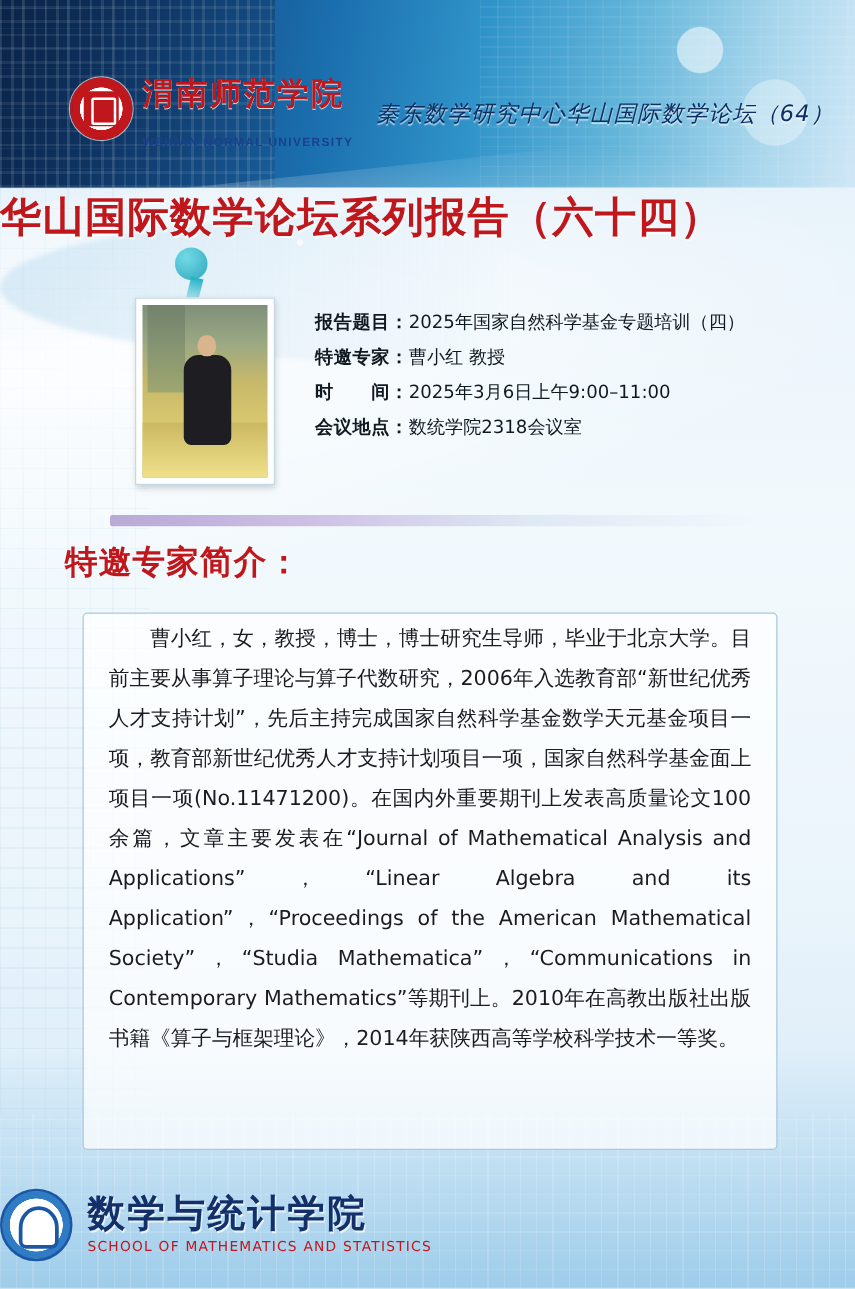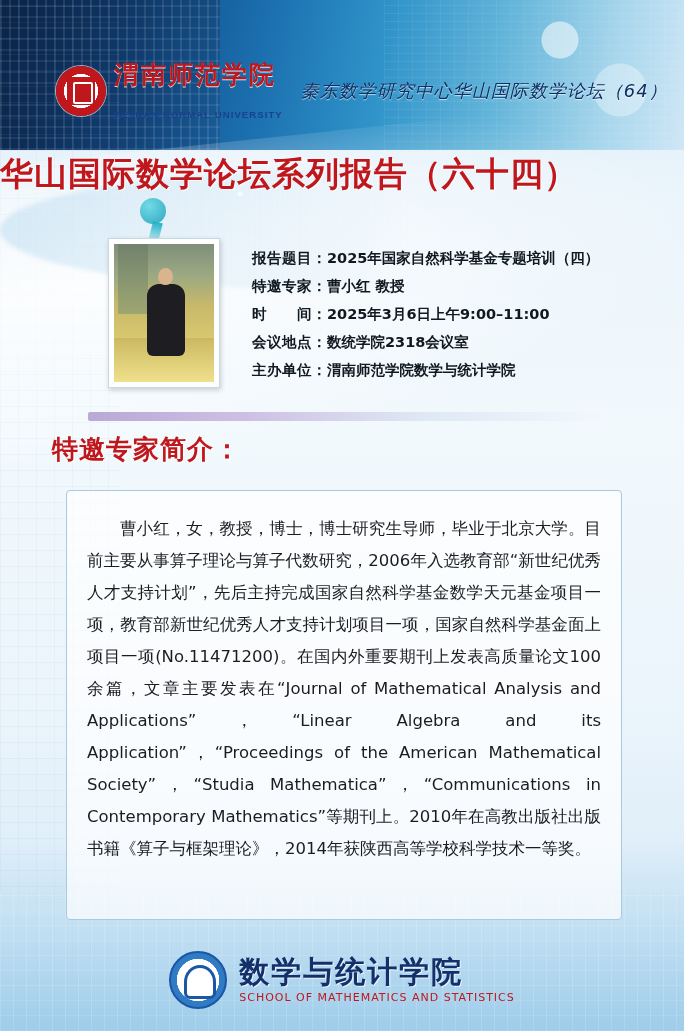--- a/index.html
+++ b/index.html
@@ -116,21 +116,21 @@
   .header {
     position: absolute;
     left: 0; top: 56px;
     width: 684px;
     height: 70px;
     display: flex;
     align-items: center;
   }
   .logo-wrap {
     display: flex;
-    align-items: center;
+    align-items: flex-start;
     margin-left: 56px;
   }
   .logo-seal {
     width: 46px; height: 46px;
     border-radius: 50%;
     border: 2px solid #c0171c;
     background: radial-gradient(circle at 50% 50%, #ffffff 0 52%, #c0171c 53% 100%);
     position: relative;
     box-shadow: 0 0 0 1px rgba(255,255,255,0.6);
   }
@@ -256,21 +256,21 @@
   .info-line {
     font-size: 14.5px;
     line-height: 28px;
     white-space: nowrap;
     font-weight: bold;
   }
   .info-line .lbl {
     letter-spacing: 0.5px;
   }
   .info-line .val {
-    font-weight: bold;
+    font-weight: normal;
   }
 
   
   .divider {
     position: absolute;
     left: 88px; top: 412px;
     width: 520px; height: 9px;
     background: linear-gradient(90deg, #b8a9d6 0%, #cdbfe4 30%, #dfe9f4 65%, #f2f8fd 100%);
     border-radius: 2px;
   }
@@ -290,41 +290,41 @@
   
   .bio-box {
     position: absolute;
     left: 66px; top: 490px;
     width: 556px;
     min-height: 430px;
     background: rgba(255,255,255,0.72);
     border: 1px solid #aac8de;
     border-radius: 4px;
     box-sizing: border-box;
-    padding: 22px 20px 18px 20px;
+    padding: 4px 20px 18px 20px;
   }
   .bio-text {
     font-family: "DejaVu Sans", sans-serif;
     font-size: 16.5px;
     line-height: 32px;
     color: #1b1b22;
     text-align: justify;
     text-justify: inter-ideograph;
     text-indent: 2em;
     margin: 0;
   }
 
   
   .footer {
     position: absolute;
     left: 0; bottom: 22px;
     width: 684px;
     display: flex;
     align-items: center;
-    justify-content: center;
+    justify-content: flex-start;
   }
   .footer-seal {
     width: 54px; height: 54px;
     border-radius: 50%;
     border: 2px solid #1b57a5;
     background: radial-gradient(circle at 50% 50%, #ffffff 0 55%, #2f7bc4 56% 100%);
     position: relative;
     flex: none;
   }
   .footer-seal:before {
@@ -398,23 +398,20 @@
       </div>
       <div class="info-line">
         <span class="lbl">特邀专家：</span><span class="val">曹小红 教授</span>
       </div>
       <div class="info-line">
         <span class="lbl">时　　间：</span><span class="val">2025年3月6日上午9:00–11:00</span>
       </div>
       <div class="info-line">
         <span class="lbl">会议地点：</span><span class="val">数统学院2318会议室</span>
       </div>
-      <div class="info-line">
-        <span class="lbl">主办单位：</span><span class="val">渭南师范学院数学与统计学院</span>
-      </div>
     </div>
   </div>
 
   <div class="divider"></div>
 
   <div class="section-title">特邀专家简介：</div>
 
   <div class="bio-box">
     <p class="bio-text">曹小红，女，教授，博士，博士研究生导师，毕业于北京大学。目前主要从事算子理论与算子代数研究，2006年入选教育部“新世纪优秀人才支持计划”，先后主持完成国家自然科学基金数学天元基金项目一项，教育部新世纪优秀人才支持计划项目一项，国家自然科学基金面上项目一项(No.11471200)。在国内外重要期刊上发表高质量论文100余篇，文章主要发表在“Journal of Mathematical Analysis and Applications”，“Linear Algebra and its Application”，“Proceedings of the American Mathematical Society”，“Studia Mathematica”，“Communications in Contemporary Mathematics”等期刊上。2010年在高教出版社出版书籍《算子与框架理论》，2014年获陕西高等学校科学技术一等奖。</p>
   </div>

